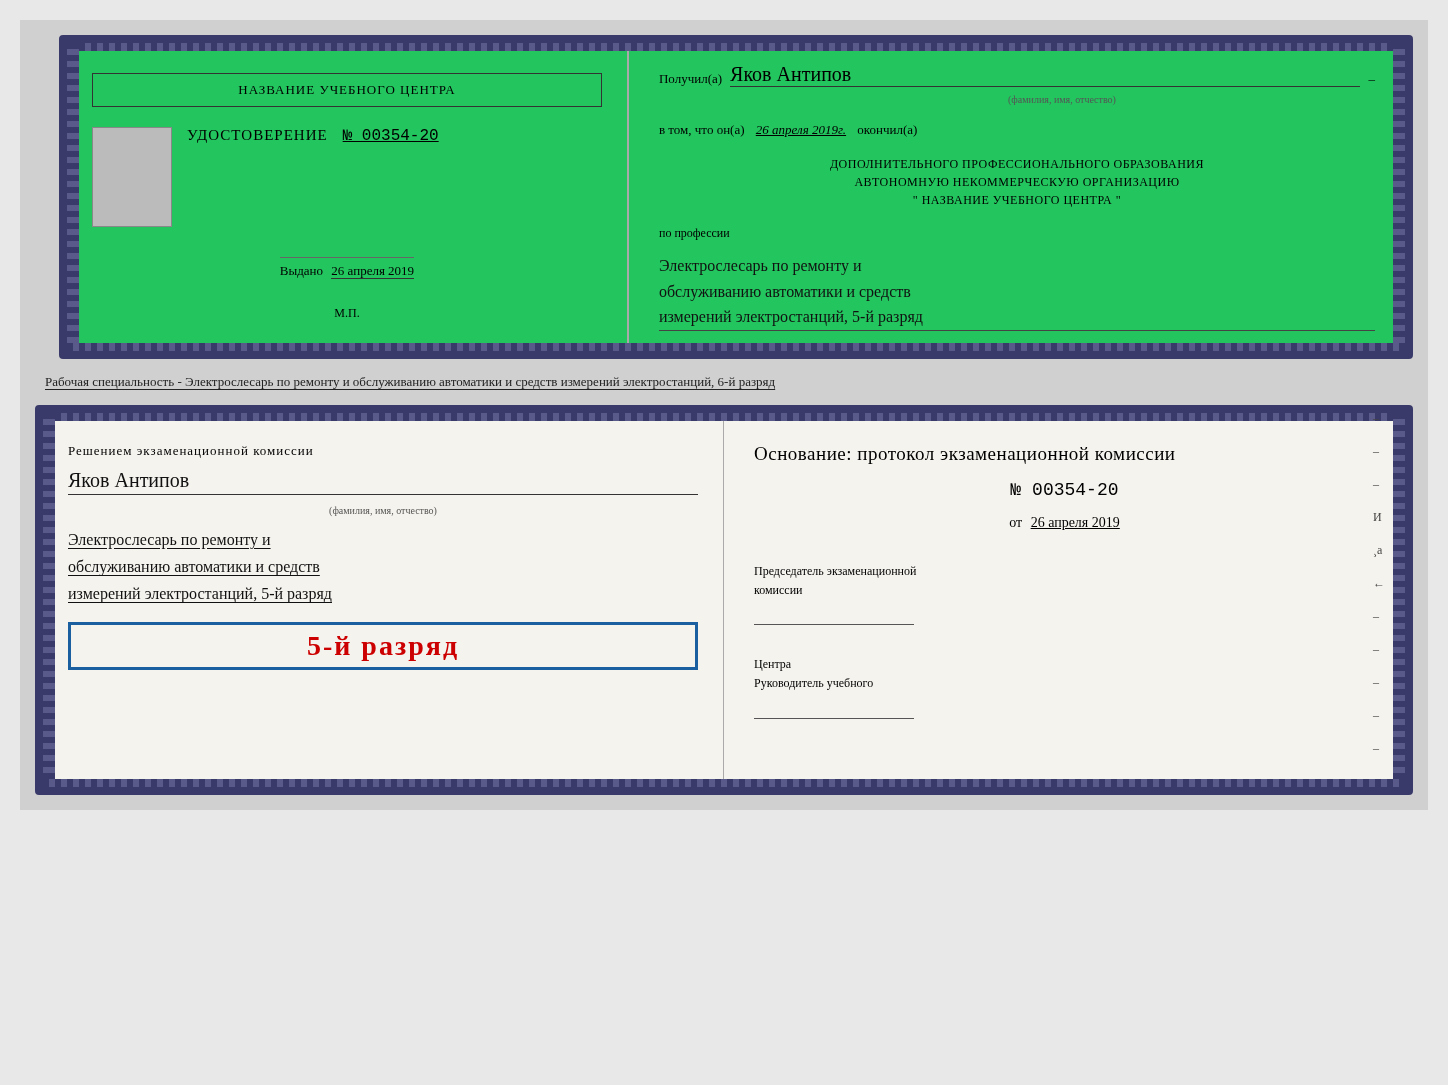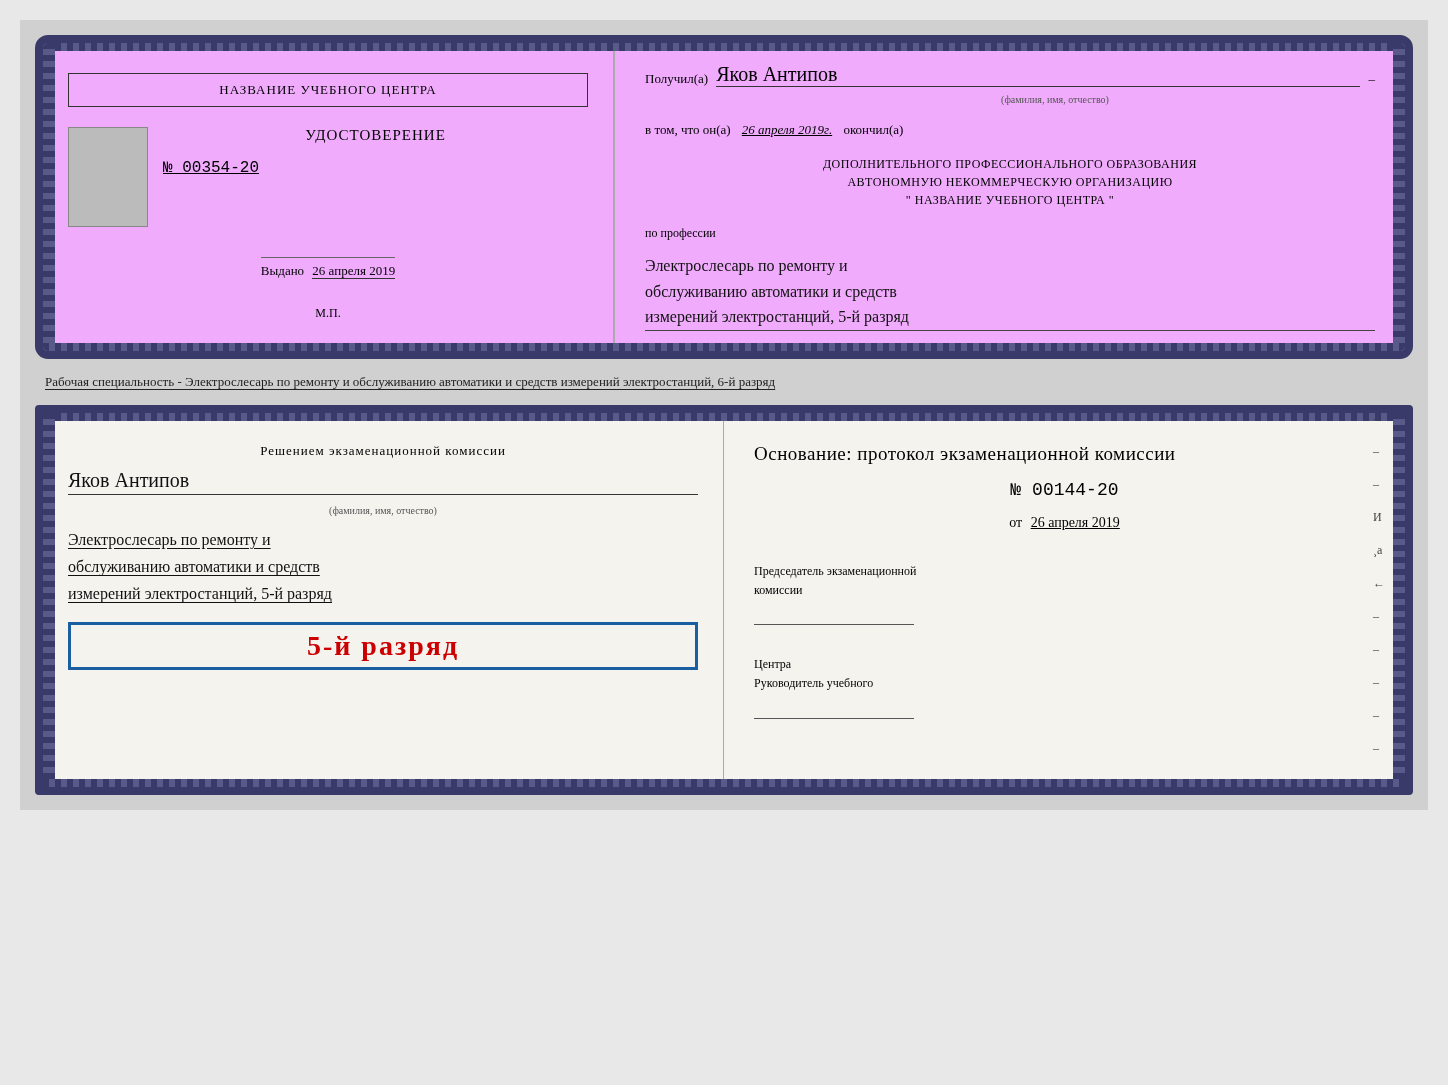--- a/index.html
+++ b/index.html
@@ -15,26 +15,27 @@
       background: #d0d0d0;
       padding: 15px;
       display: flex;
       flex-direction: column;
       gap: 10px;
     }
 
     
     .top-document {
       display: flex;
-      background: #f0abfc;
+      background: #22c55e;
       border: 8px solid #3a3a6a;
-      border-radius: 13px;
+      border-radius: 4px;
       min-height: 310px;
       position: relative;
       overflow: hidden;
+      margin-left: 24px;
     }
 
     .top-document::before {
       content: '';
       position: absolute;
       top: 0; left: 0; right: 0;
       height: 8px;
       background: repeating-linear-gradient(90deg, #3a3a6a 0px, #3a3a6a 6px, #5a5a8a 6px, #5a5a8a 12px);
     }
     .top-document::after {
@@ -95,21 +96,20 @@
 
     .cert-middle-row {
       display: flex;
       gap: 15px;
       align-items: flex-start;
       width: 100%;
     }
 
     .cert-info-right {
       display: flex;
-      flex-direction: column;
       gap: 15px;
       width: 100%;
     }
 
     .issued-line {
       font-size: 13px;
       border-top: 1px solid #666;
       padding-top: 5px;
       margin-top: 10px;
     }
@@ -205,21 +205,21 @@
       padding: 30px 30px 20px;
       display: flex;
       flex-direction: column;
       gap: 15px;
       font-size: 13px;
     }
 
     .decision-title {
       font-size: 13px;
       letter-spacing: 1px;
-      text-align: center;
+      text-align: left;
     }
 
     .fio-handwritten {
       font-family: 'Segoe Script', cursive;
       font-size: 20px;
       color: #111;
       border-bottom: 1px solid #333;
       padding-bottom: 2px;
       margin-bottom: 0;
     }
@@ -376,21 +376,21 @@
 
 
     </div>
 
     <div class="bottom-right">
 
       <div class="osnov-label">Основание: протокол экзаменационной комиссии</div>
 
       <div class="protocol-number">
         <span>№</span>
-        <span>00144-20</span>
+        <span>00354-20</span>
       </div>
 
       <div class="protocol-date">
         <span>от</span>
         <span class="handwritten" style="margin-left:5px; text-decoration:underline;">26 апреля 2019</span>
       </div>
 
       <div class="chairman-block" style="margin-top:16px;">
         <div>Председатель экзаменационной</div>
         <div>комиссии</div>

